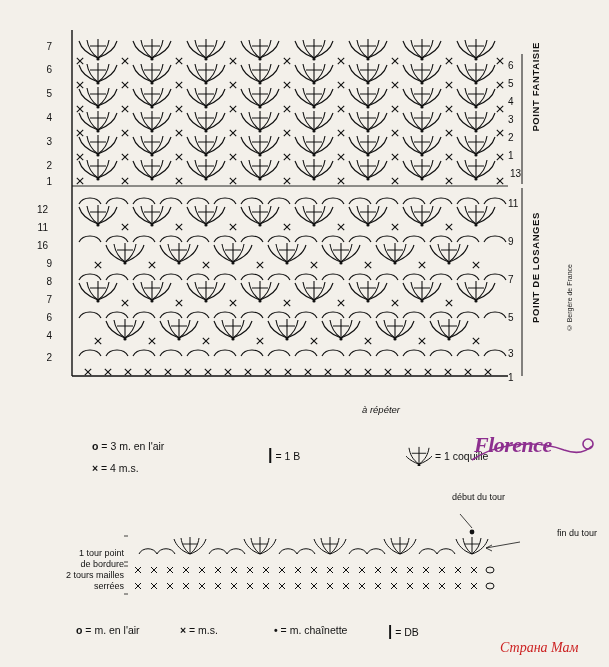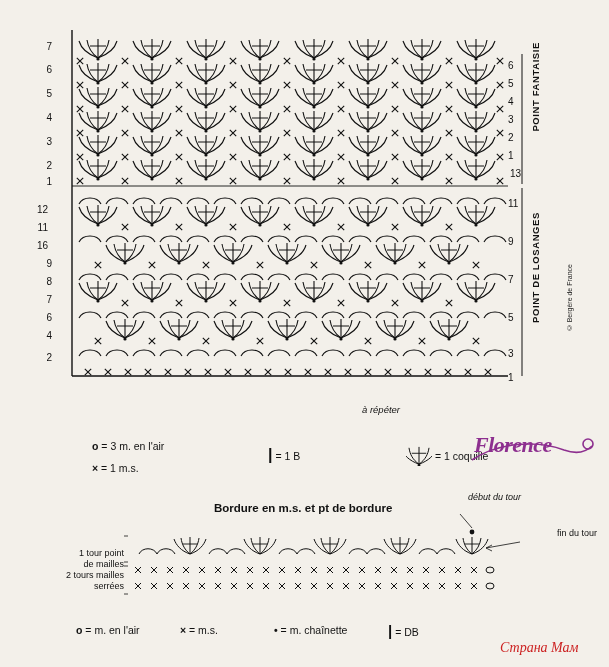--- a/index.html
+++ b/index.html
@@ -1023,49 +1023,48 @@
   <div class="copyright" style="left:566px;top:264px;">© Bergère de France</div>
 
   <div class="repeat-label" style="left:362px;top:404px;">à répéter</div>
 
   <div class="legend" style="left:92px;top:440px;">
     <span class="sym">o</span>
     <span>= 3 m. en l'air</span>
   </div>
   <div class="legend" style="left:92px;top:462px;">
     <span class="sym">×</span>
-    <span>= 1 m.s.</span>
+    <span>= 4 m.s.</span>
   </div>
   <div class="legend" style="left:268px;top:446px;">
     <span class="sym" style="font-size:16px;">|</span>
     <span>= 1 B</span>
   </div>
   <div class="legend" style="left:406px;top:446px;">
     <span class="sym" style="display:inline-block;vertical-align:middle;">
       <svg width="26" height="20" viewBox="-13 -20 26 22">
         <use href="#shell"></use>
       </svg>
     </span>
     <span>= 1 coquille</span>
   </div>
 
   <div class="brand" style="left:474px;top:432px;">Florence</div>
   <svg style="position:absolute;left:468px;top:430px;" width="130" height="40">
     <path d="M4,30 C30,12 70,10 96,20 C110,25 118,22 124,16" stroke="#8d2f8f" stroke-width="1.6" fill="none"></path>
     <circle cx="120" cy="14" r="5" fill="none" stroke="#8d2f8f" stroke-width="1.6"></circle>
   </svg>
 
-  <div class="borderTitle" style="left:214px;top:502px;">Bordure en m.s. et pt de bordure</div>
-
-  <div class="smalltext" style="left:468px;top:492px;font-style:italic;">début du tour</div>
+
+  <div class="smalltext" style="left:452px;top:492px;">début du tour</div>
   <div class="smalltext" style="left:540px;top:528px;padding-left:17px;">fin du tour</div>
 
   <div class="smalltext right" style="left:62px;top:531px;width:62px;margin-top:17px;">
     <span>1 tour point</span><br>
-    <span>de mailles</span>
+    <span>de bordure</span>
   </div>
   <div class="smalltext right" style="left:52px;top:570px;width:72px;">
     <span>2 tours mailles</span><br>
     <span>serrées</span>
   </div>
 
   <svg style="position:absolute;left:124px;top:514px;" width="400" height="90">
     <defs>
       <g id="bshell">
         <path d="M0,0 C-9,-3 -14,-9 -16,-15" stroke="#111" stroke-width="1" fill="none"></path>

